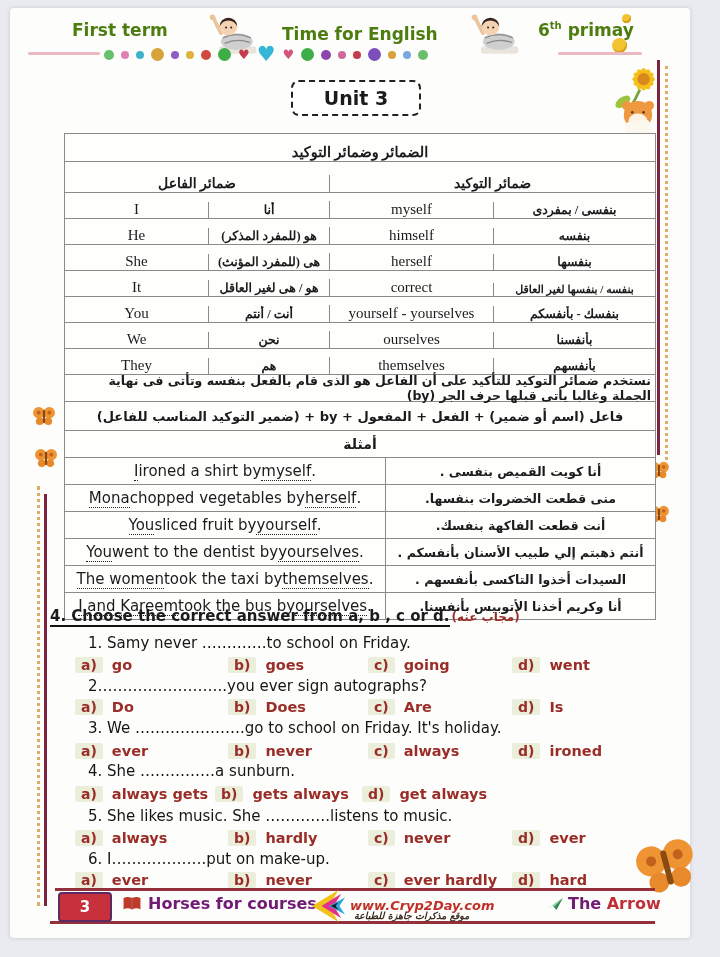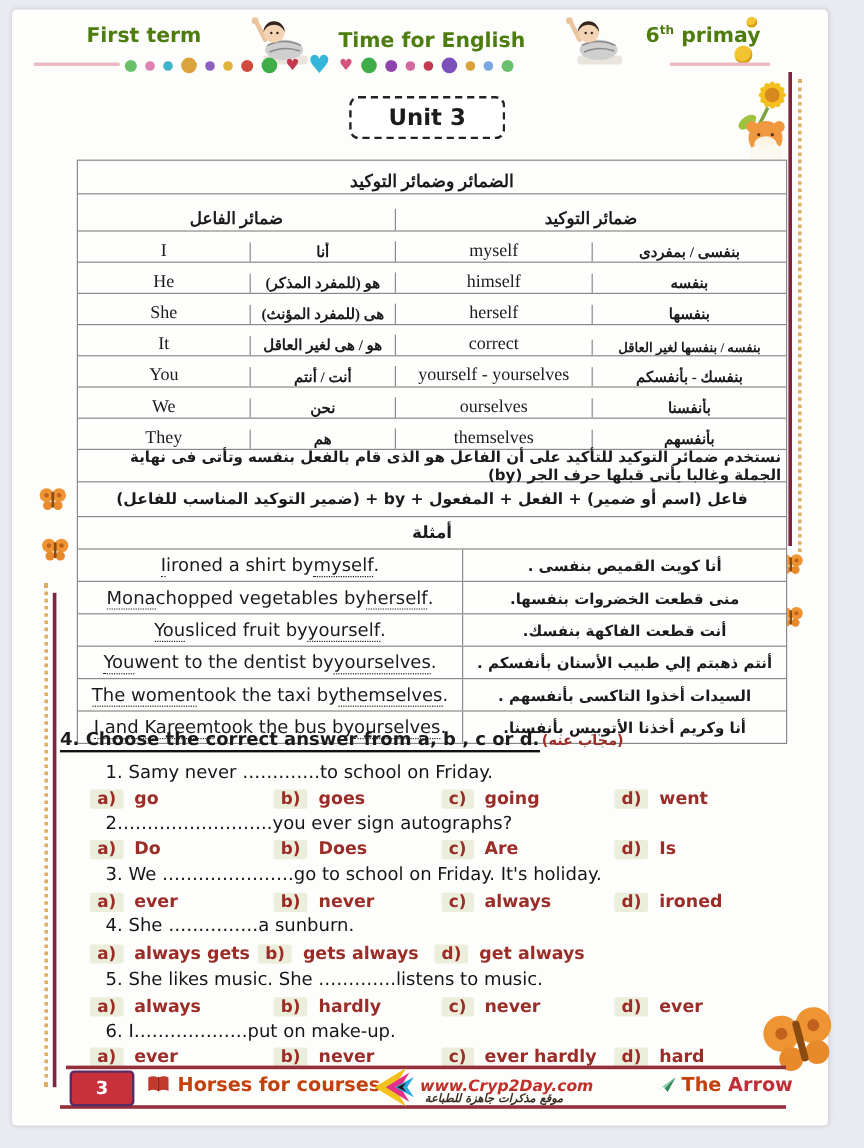--- a/index.html
+++ b/index.html
@@ -63,21 +63,21 @@
   .q{font-size:15px;color:#151515;white-space:nowrap;}
   .opts{display:grid;grid-template-columns:153px 140px 144px 160px;white-space:nowrap;}
   .olet{display:inline-block;background:#eaeeda;color:#9b2d28;font-weight:bold;font-size:14px;
         padding:0 6px;border-radius:2px;margin-right:9px;}
   .otxt{color:#9b2d28;font-weight:bold;font-size:14.5px;}
 
   
   .fline{height:2.5px;background:#93303a;}
   .pagenum{width:50px;height:26px;background:#c8303c;border:2px solid #5c2a63;border-radius:4px;
            color:#fff;font-weight:bold;font-size:15px;display:flex;align-items:center;justify-content:center;}
-  .green{color:#c2410c;text-align:right;}
+  .green{color:#701a75;text-align:right;}
   .redtxt{color:#bf2f38;}
   .site{color:#c03028;font-weight:bold;font-style:italic;font-size:13px;}
   .sitesub{color:#3a2c20;font-weight:bold;font-size:9.5px;font-style:italic;}
   .brand{font-weight:bold;font-size:16px;white-space:nowrap;}
 </style>
 </head>
 <body>
 
 <div class="page">
 

